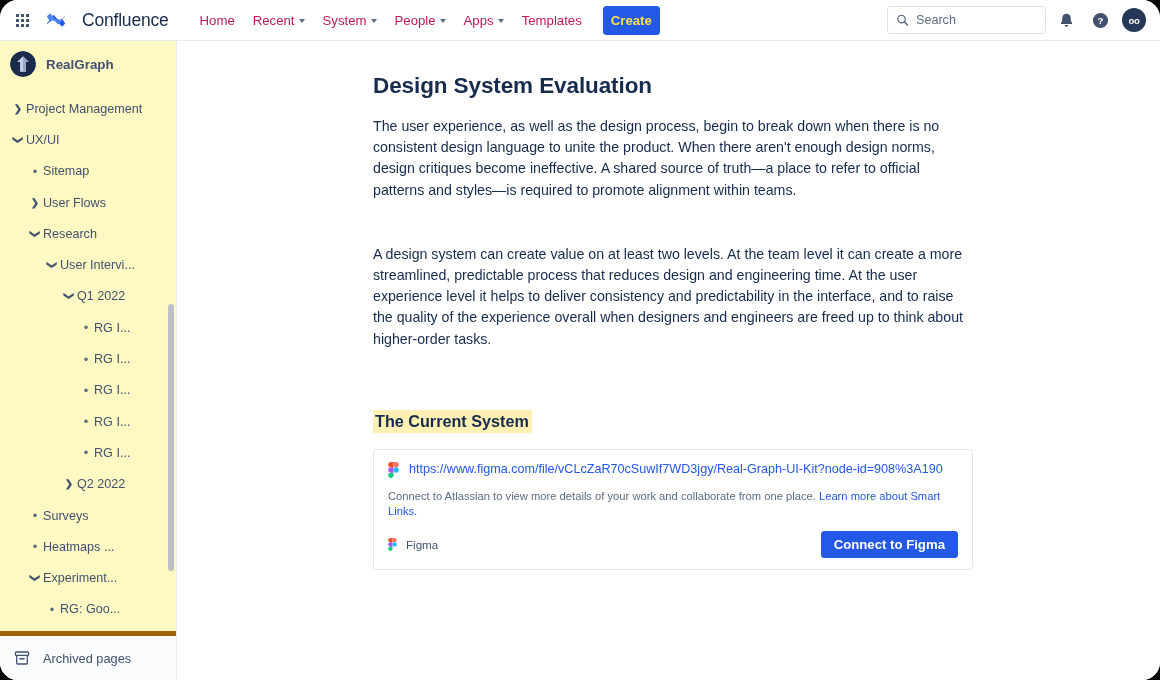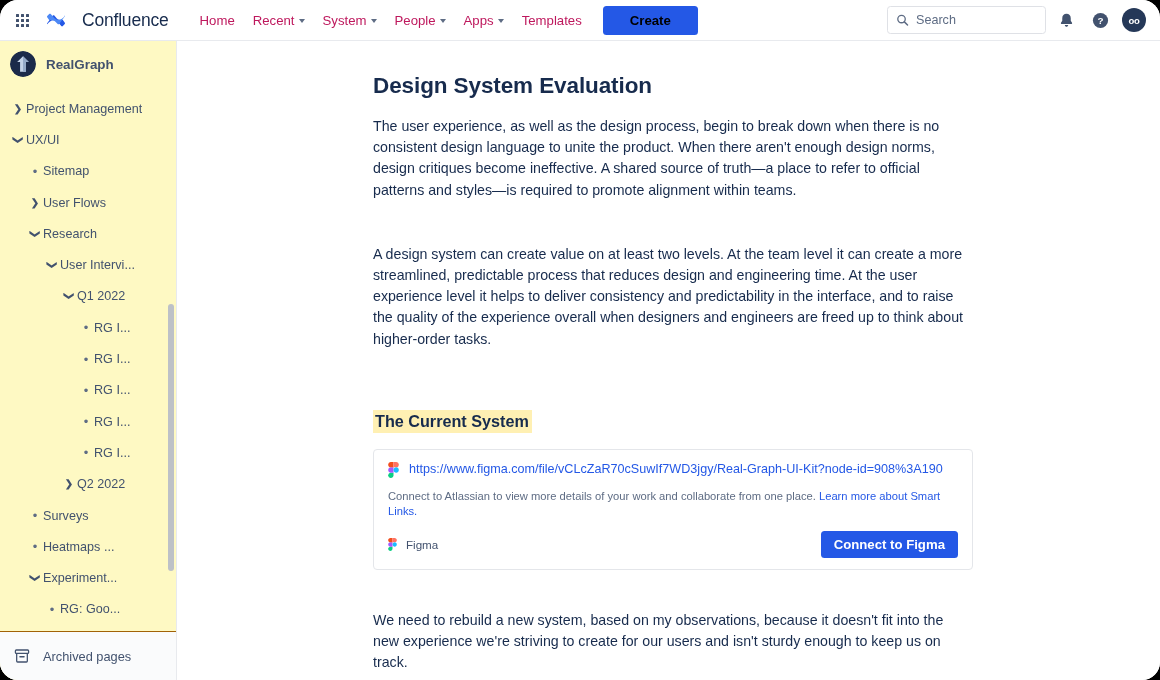--- a/index.html
+++ b/index.html
@@ -73,24 +73,24 @@
   }
   .caret {
     width: 0; height: 0;
     border-left: 3.5px solid transparent;
     border-right: 3.5px solid transparent;
     border-top: 4px solid #5E6C84;
     margin-top: 2px;
   }
   .create-btn {
     background: #2458E6;
-    color: #000000;
+    color: #fde047;
     font-size: 13.2px;
     font-weight: 600;
-    padding: 7px 27px;
+    padding: 7px 8px;
     border-radius: 3.5px;
     border: none;
     cursor: pointer;
     margin-left: 12px;
     font-family: "Liberation Sans", sans-serif;
   }
 
   .nav-right {
     margin-left: auto;
     display: flex;
@@ -216,21 +216,21 @@
     background: #EDEFF2;
     border-radius: 3px;
     cursor: grab;
   }
 
   .archived {
     position: absolute;
     bottom: 0; left: 0;
     width: 177px;
     height: 49px;
-    border-top: 1px solid #a16207;
+    border-top: 5px solid #a16207;
     background: #FAFBFC;
     display: flex; align-items: center;
     gap: 12px;
     padding-left: 13px;
     cursor: pointer;
   }
   .archived .alabel { font-size: 12.8px; color: #42526E; }
 
   
   .content {
@@ -574,20 +574,19 @@
               <path d="M38 28.5c0 5.2-4.3 9.5-9.5 9.5S19 33.7 19 28.5s4.3-9.5 9.5-9.5 9.5 4.3 9.5 9.5z" fill="#1ABCFE"></path>
             </svg>
             <span>Figma</span>
           </div>
           <button class="connect-btn">Connect to Figma</button>
         </div>
       </div>
 
       <div class="spacer-lg"></div>
 
-      <p class="para">We need to rebuild a new system, based on my observations, because it doesn't fit into the new experience we're striving to create for our users and isn't sturdy enough to keep us on track.</p>
       
       
 
     </div>
   </div>
 
 </div>
 
 </body></html>

